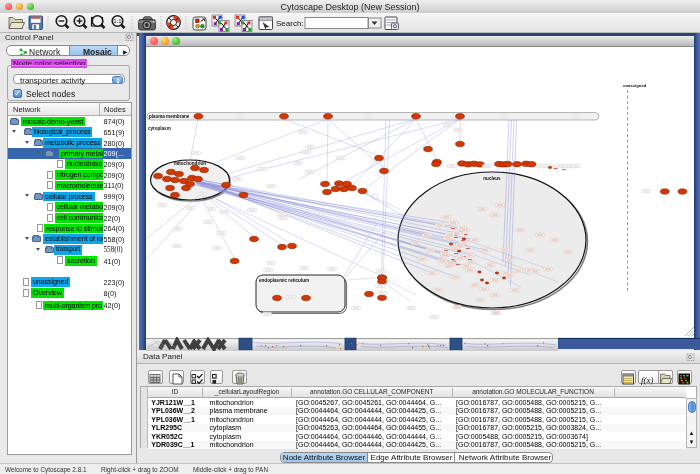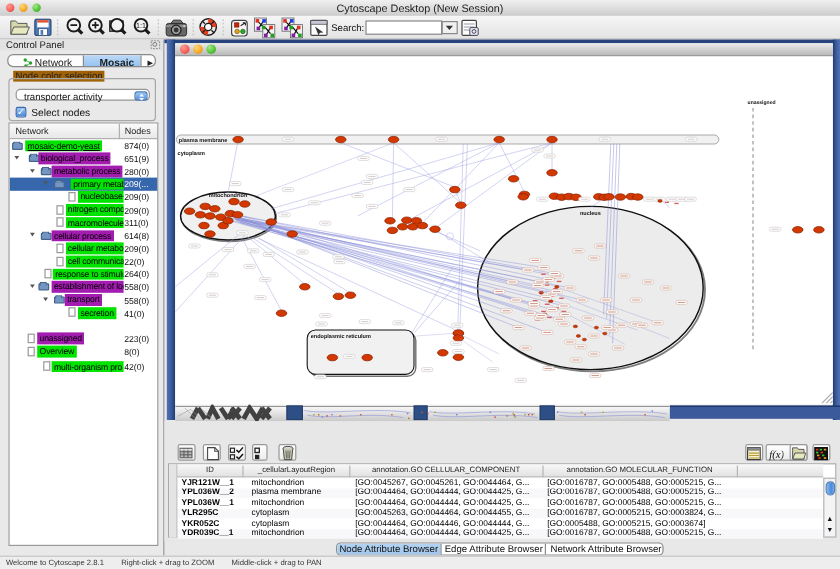--- a/index.html
+++ b/index.html
@@ -21,21 +21,21 @@
 
 #cp { left:0; top:33px; width:137px; height:430px; background:#e9e9e9; border-right:1px solid #9a9a9a; }
 #cphead { left:0; top:0; width:136px; height:9px; background:#e2e2e2; }
 #cphead span { position:absolute; left:5px; top:0px; font-size:8px; color:#222; }
 #tabbar { left:6px; top:12px; width:124px; height:11px; border:1px solid #8a8a8a; border-radius:5px;
   background:#fdfdfd; overflow:hidden; }
 #seg-mosaic { position:absolute; left:62px; top:0; width:49px; height:11px;
   background:linear-gradient(#bcd9f6,#8cc0f0); border-left:1px solid #8a8a8a; border-right:1px solid #8a8a8a; }
 #tabbar .t { position:absolute; top:0.5px; font-size:8.5px; color:#222; }
 #gbox { left:7px; top:31.5px; width:123px; height:36px; border:1px solid #a8a8a8; border-radius:3px; }
-#glabel { left:11px; top:26px; font-size:8px; color:#222; background:#a16207; padding:0 2px; }
+#glabel { left:11px; top:26px; font-size:8px; color:#222; background:#d946ef; padding:0 2px; }
 #combo { left:13px; top:41px; width:112px; height:10px; background:#fff; border:1px solid #969696;
   border-radius:4px; font-size:8px; color:#111; }
 #combo span { position:absolute; left:6px; top:0.5px; }
 #spin { position:absolute; right:1px; top:0.5px; width:11px; height:8.5px; border-radius:2.5px;
   background:linear-gradient(#9cc6f2,#5795dd); border:0.5px solid #4a7ab8; }
 #chk { left:13px; top:56px; width:9px; height:9px; border-radius:2px;
   background:linear-gradient(#9cc6f2,#4a8ad8); border:1px solid #3a6ab0; color:#fff;
   font-size:8px; line-height:8px; text-align:center; }
 #chklabel { left:26px; top:56px; font-size:8.5px; color:#111; }
 #tree { left:7px; top:69px; width:124.5px; height:353px; background:#fff; border:1px solid #9a9a9a; overflow:hidden; }
@@ -43,21 +43,21 @@
   background:linear-gradient(#fafafa,#e8e8e8); border-bottom:1px solid #b0b0b0; font-size:7.5px; color:#222; }
 .trow { position:absolute; left:0; width:124px; height:10.7px; font-size:7.2px; }
 .tlabel { position:absolute; top:0.5px; height:9.7px; line-height:9.7px; padding:0 2px; color:#000; white-space:nowrap; letter-spacing:-0.15px; }
 .tnum { position:absolute; left:95.5px; top:1.2px; color:#111; }
 .fold { position:absolute; top:2.5px; width:8.5px; height:6px; background:#7396c2; border:0.5px solid #48648c; border-radius:1px; }
 .fold:before { content:""; position:absolute; left:0px; top:-2px; width:3.5px; height:1.8px; background:#7396c2; border:0.5px solid #48648c; border-bottom:none; border-radius:1px 1px 0 0; }
 .file { position:absolute; top:1px; width:6px; height:8px; background:#fff; border:0.7px solid #999; }
 .arr { position:absolute; top:3.2px; width:0; height:0; border-left:2.6px solid transparent;
   border-right:2.6px solid transparent; border-top:3.8px solid #555; }
 .bgG { background:#00e400; }
-.bgR { background:#a21caf; }
+.bgR { background:#0ea5e9; }
 
 
 #ftop { left:137px; top:33px; width:563px; height:2.5px; background:#27447e; }
 #fleft { left:139px; top:33px; width:7px; height:317px; background:linear-gradient(90deg,#5272b4,#3a5a9c 55%,#1e3a6e); }
 #fright { left:694px; top:33px; width:6px; height:317px; background:linear-gradient(90deg,#1e3a6e,#3a5a9c 45%,#5272b4); }
 #fbottom { left:558px; top:338px; width:142px; height:11px; background:#3a5a9c; border-top:1px solid #16305e; }
 #ftitle { left:146px; top:35.5px; width:548px; height:11.5px;
   background:linear-gradient(#ebebeb,#b9b9b9); border-bottom:1px solid #8a8a8a; }
 #ftitle .tl { position:absolute; width:8px; height:8px; border-radius:50%; top:1.5px; }
 #ftitle span { position:absolute; width:100%; text-align:center; top:0.5px; font-size:8.5px; color:#111; }
@@ -230,21 +230,21 @@
     <div id="chk" class="abs">✓</div>
     <div id="chklabel" class="abs">Select nodes</div>
     <div id="tree" class="abs">
       <div id="treehead">
           <span style="position:absolute;left:5px;top:1.5px;">Network</span>
         <span style="position:absolute;left:96px;top:1.5px;">Nodes</span>
         <span style="position:absolute;left:90.5px;top:0;width:1px;height:13px;background:#b0b0b0;"></span>
       </div>
       <div class="trow" style="top:13.0px;">
           <div class="fold" style="left:2px;"></div>
-          <div class="tlabel bgG" style="left:13.0px;max-width:82px;overflow:hidden;text-decoration:underline;">mosaic-demo-yeast</div>
+          <div class="tlabel bgG" style="left:13.0px;max-width:82px;overflow:hidden;">mosaic-demo-yeast</div>
           <div class="tnum" style="">874(0)</div>
         </div>
 <div class="trow" style="top:23.7px;">
           <div class="arr" style="left:4px;"></div>
           <div class="fold" style="left:16px;"></div>
           <div class="tlabel bgR" style="left:24.0px;max-width:71px;overflow:hidden;">biological_process</div>
           <div class="tnum" style="">651(9)</div>
         </div>
 <div class="trow" style="top:34.4px;">
           <div class="arr" style="left:17px;"></div>
@@ -270,21 +270,21 @@
         </div>
 <div class="trow" style="top:77.3px;">
           <div class="file" style="left:39px;"></div>
           <div class="tlabel bgG" style="left:46.5px;max-width:48px;overflow:hidden;">macromolecule</div>
           <div class="tnum" style="">311(0)</div>
         </div>
 <div class="trow" style="top:88.0px;">
           <div class="arr" style="left:17px;"></div>
           <div class="fold" style="left:26px;"></div>
           <div class="tlabel bgR" style="left:35.0px;max-width:60px;overflow:hidden;">cellular process</div>
-          <div class="tnum" style="">614(8)</div>
+          <div class="tnum" style="">999(0)</div>
         </div>
 <div class="trow" style="top:98.8px;">
           <div class="file" style="left:39px;"></div>
           <div class="tlabel bgG" style="left:46.5px;max-width:48px;overflow:hidden;">cellular metabol</div>
           <div class="tnum" style="">209(0)</div>
         </div>
 <div class="trow" style="top:109.5px;">
           <div class="file" style="left:39px;"></div>
           <div class="tlabel bgG" style="left:46.5px;max-width:48px;overflow:hidden;">cell communicati</div>
           <div class="tnum" style="">22(0)</div>
@@ -293,21 +293,21 @@
           <div class="file" style="left:28.5px;"></div>
           <div class="tlabel bgG" style="left:36.0px;max-width:59px;overflow:hidden;">response to stimulu</div>
           <div class="tnum" style="">264(0)</div>
         </div>
 <div class="trow" style="top:130.9px;">
           <div class="arr" style="left:17px;"></div>
           <div class="fold" style="left:24px;"></div>
           <div class="tlabel bgR" style="left:35.0px;max-width:60px;overflow:hidden;">establishment of loc</div>
           <div class="tnum" style="">558(0)</div>
         </div>
-<div class="trow" style="top:141.6px;">
+<div class="trow" style="top:141.6px;font-family:Liberation Serif, serif;">
           <div class="arr" style="left:28px;"></div>
           <div class="fold" style="left:37px;"></div>
           <div class="tlabel bgR" style="left:46.0px;max-width:49px;overflow:hidden;">transport</div>
           <div class="tnum" style="">558(0)</div>
         </div>
 <div class="trow" style="top:152.4px;">
           <div class="file" style="left:49px;"></div>
           <div class="tlabel bgG" style="left:57.0px;max-width:38px;overflow:hidden;">secretion</div>
           <div class="tnum" style="">41(0)</div>
         </div>
@@ -693,20 +693,27 @@
 <rect x="391" y="8" width="1.2" height="1.2" fill="#cc6622"></rect>
 <rect x="126" y="9" width="1.2" height="1.2" fill="#cc4444"></rect>
 <rect x="193" y="7" width="1.2" height="1.2" fill="#7788cc"></rect>
 <rect x="115" y="8" width="1.2" height="1.2" fill="#aaaa22"></rect>
 <rect x="291" y="8" width="1.2" height="1.2" fill="#aaaa22"></rect>
 <rect x="338" y="6" width="1.2" height="1.2" fill="#aaaa22"></rect>
 </svg>
     </div>
 
   <div id="dp" class="abs">
+    <div id="dphead" class="abs">
+        <span>Data Panel</span>
+      <svg class="abs" style="left:549px;top:2px" width="10" height="9">
+          <rect x="1" y="1" width="7" height="6.5" fill="none" stroke="#888" stroke-width="0.8" stroke-dasharray="1.5,1"></rect>
+          <circle cx="4" cy="4" r="1.6" fill="none" stroke="#777" stroke-width="0.8"></circle>
+        </svg>
+    </div>
     <div class="dbtn" style="left:10.5px;width:15px;"><svg width="13" height="12" style="margin:0.5px 0 0 0.5px">
           <rect x="1" y="1.5" width="10" height="8" fill="#bbb" stroke="#555" stroke-width="0.8"></rect>
           <path d="M1 4.5 h10 M1 7 h10 M4.3 1.5 v8 M7.6 1.5 v8" stroke="#555" stroke-width="0.8"></path>
           <path d="M1 2.8 h10" stroke="#eee" stroke-width="0.8"></path>
         </svg></div>
 <div class="dbtn" style="left:32px;width:15px;"><svg width="13" height="12" style="margin:0.5px 0 0 1px">
           <path d="M2 1 L8 1 L11 4 L11 11 L2 11 Z" fill="#fff" stroke="#444" stroke-width="0.9"></path>
           <path d="M8 1 L8 4 L11 4" fill="none" stroke="#444" stroke-width="0.9"></path>
         </svg></div>
 <div class="dbtn" style="left:52.5px;width:15px;"><svg width="13" height="12" style="margin:0.5px 0 0 0.5px">

